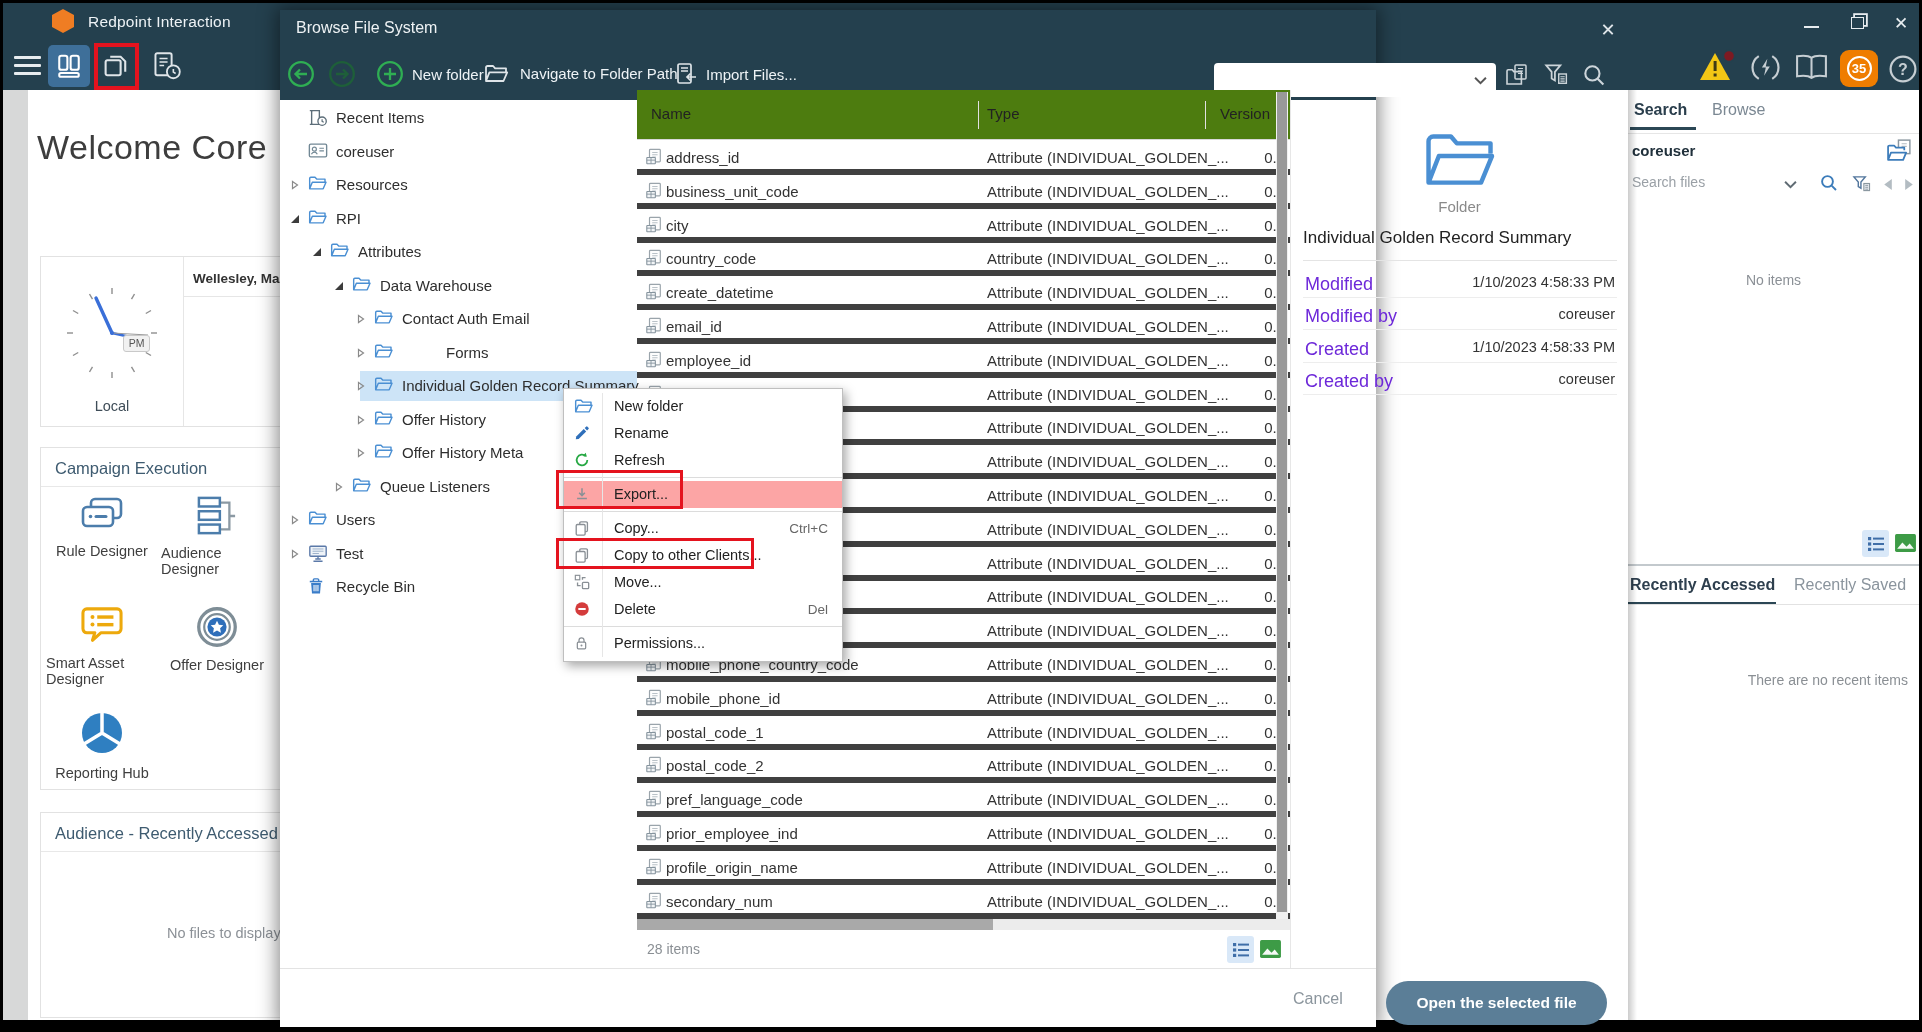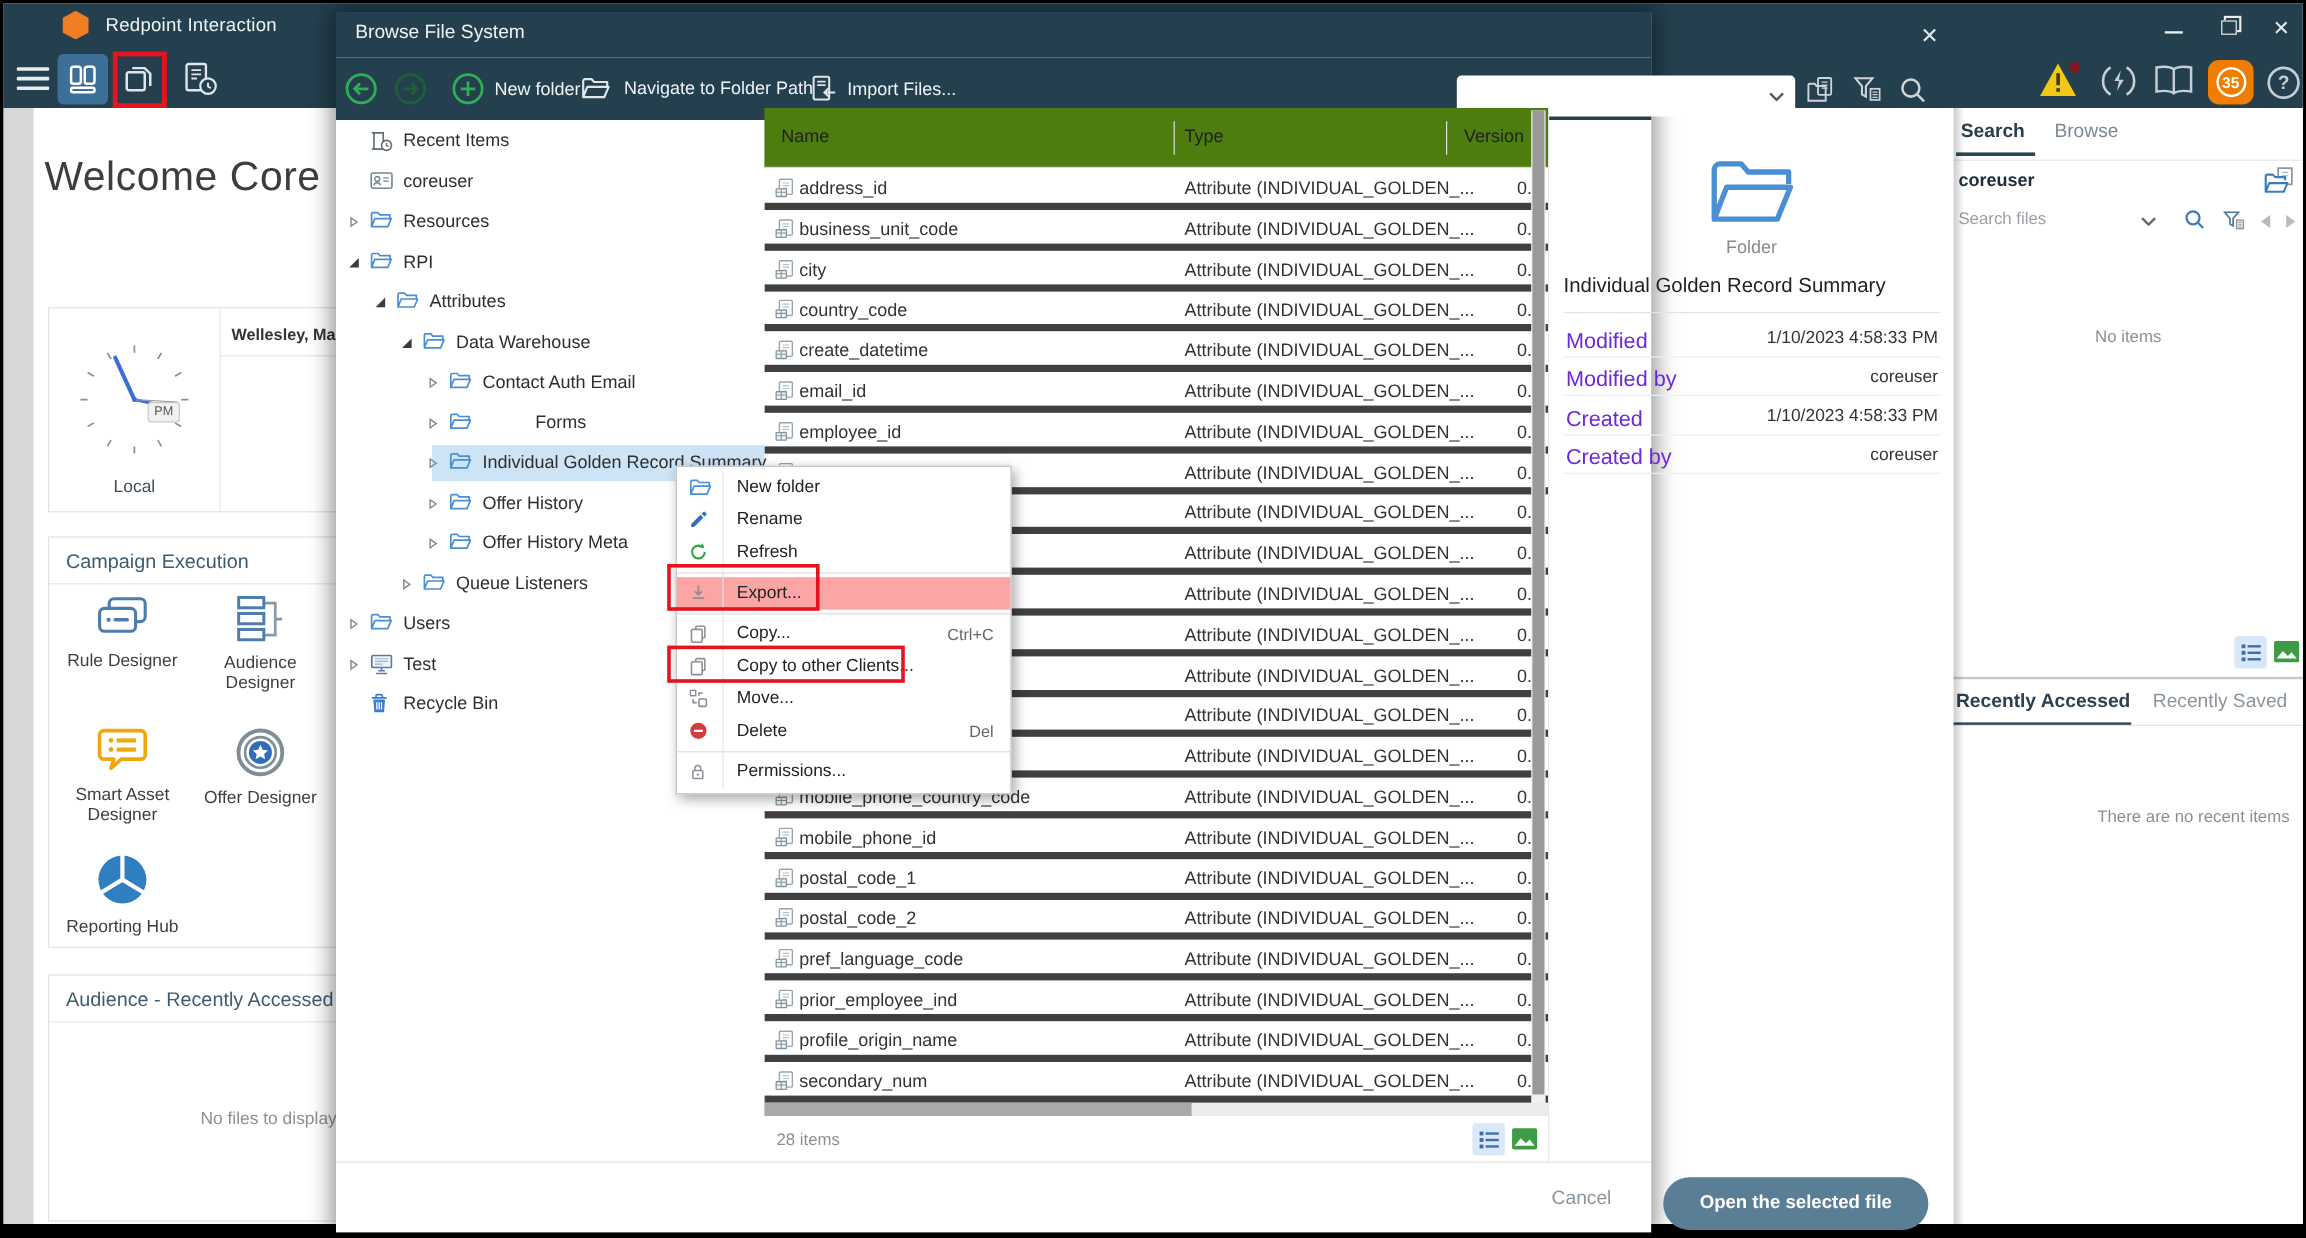--- a/index.html
+++ b/index.html
@@ -40,21 +40,21 @@
   #clock-loc{position:absolute;left:152px;top:14px;width:130px;font-size:13.5px;font-weight:bold;color:#333;white-space:nowrap}
   #clock-card .hdiv{position:absolute;left:142px;top:39px;width:101px;height:1px;background:#e6e6e6}
   #clock-svg{position:absolute;left:16px;top:21px}
   #pm-badge{position:absolute;left:82px;top:78px;width:27px;height:17px;background:#f1f1f1;border:1px solid #c9c9c9;border-radius:3px;font-size:10.5px;color:#555;text-align:center;line-height:15px}
   #clock-label{position:absolute;left:0;top:141px;width:142px;text-align:center;font-size:14.5px;color:#3f4d58}
   #campaign-card{left:40px;top:447px;width:243px;height:343px}
   #audience-card{left:40px;top:812px;width:243px;height:206px}
   .card-hdr{position:absolute;left:14px;top:11px;font-size:16.5px;color:#3e5b70;white-space:nowrap}
   .card-hdr-div{position:absolute;left:0;top:38px;width:100%;height:1px;background:#e8e8e8}
   .tile{position:absolute;width:112px;display:flex;flex-direction:column;align-items:center;cursor:pointer}
-  .tile .lbl{margin-top:10px;font-size:14.5px;color:#3f3f3f;text-align:center;line-height:15.5px}
+  .tile .lbl{margin-top:10px;font-size:14.5px;color:#3f3f3f;line-height:15.5px}
   #audience-empty{position:absolute;left:126px;top:112px;font-size:14.5px;color:#8b9096;white-space:nowrap}
 
   
   #sidebar{left:1628px;top:90px;width:291px;height:930px;background:#fff}
   #sidebar::before{content:'';position:absolute;left:0;top:0;width:9px;height:100%;background:linear-gradient(to right,rgba(0,0,0,.20),rgba(0,0,0,0));z-index:2}
   .sb-tab{position:absolute;font-size:16px;cursor:pointer}
   #sb-tab-search{left:6px;top:11px;color:#2a3e4c;font-weight:bold}
   #sb-tab-browse{left:84px;top:11px;color:#7b8893}
   #sb-underline1{position:absolute;left:2px;top:37px;width:66px;height:3px;background:#2b4755}
   #sb-div1{position:absolute;left:0;top:43px;width:100%;height:1px;background:#e6e6e6}

